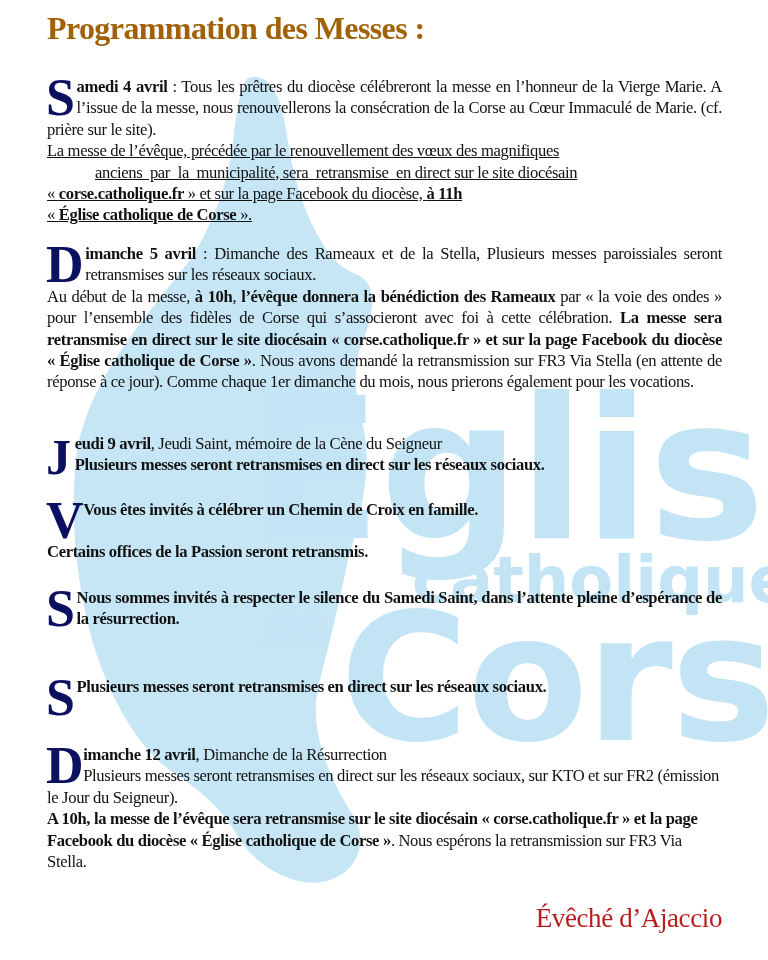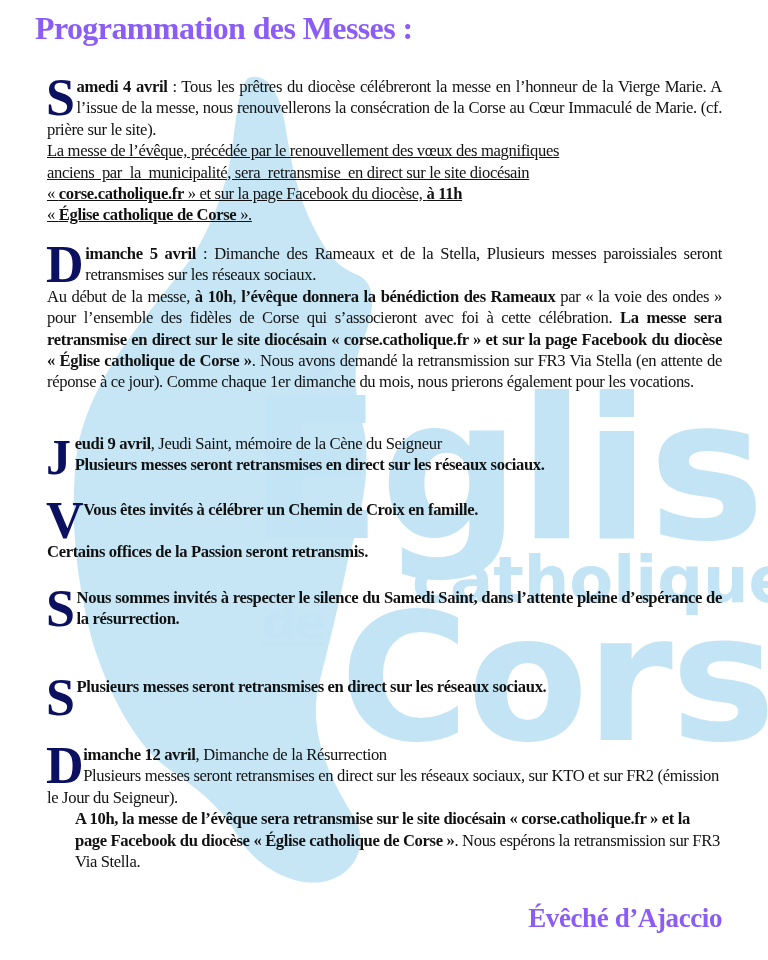--- a/index.html
+++ b/index.html
@@ -8,38 +8,38 @@
 
   
   .watermark { position: absolute; left: 0; top: 0; width: 768px; height: 960px;
                z-index: 0; pointer-events: none; }
   .wm-text { position: absolute; color: #c3e4f5;
              font-family: "DejaVu Sans", "Liberation Sans", sans-serif;
              font-weight: bold; line-height: 1; letter-spacing: -2px; }
 
   .content { position: absolute; left: 0; top: 0; width: 768px; height: 960px; z-index: 1; }
 
-  .page-title { position: absolute; left: 35px; top: 10px; margin: 0;
-                font-size: 32px; font-weight: bold; color: #8b5cf6;
+  .page-title { position: absolute; left: 47px; top: 10px; margin: 0;
+                font-size: 32px; font-weight: bold; color: #a16207;
                 letter-spacing: -0.6px; }
 
   .block { position: absolute; left: 47px; width: 675px;
            font-size: 16.6px; line-height: 21.4px; letter-spacing: -0.35px; }
   .block p { margin: 0; }
   .just { text-align: justify; }
 
   .drop { float: left; color: #0c1060; font-weight: bold;
           font-size: 52px; line-height: 40px; height: 40px;
           margin: 2px 2px 0 -1px; }
   .drop-j { font-size: 50px; line-height: 44px; height: 44px; margin-right: 4px; }
   .b { font-weight: bold; }
   .l { display: block; }
 
   .signature { position: absolute; right: 46px; top: 903px;
-               font-size: 27px; font-weight: bold; color: #8b5cf6; letter-spacing: -0.4px; }
+               font-size: 27px; font-weight: normal; color: #b91c1c; letter-spacing: -0.4px; }
 </style>
 </head>
 <body>
 
 <div class="watermark">
   <svg width="768" height="960" style="position:absolute;left:0;top:0">
     <path fill="#c6e6f6" d="M248,78 C270,70 282,100 286,130 C292,170 300,200 312,224 C330,260 340,268 360,276
       C380,288 372,320 360,348 C352,372 356,400 364,430 C372,470 360,520 348,560 C340,600 330,640 320,680
       C306,730 330,780 356,820 C366,840 360,870 330,880 C300,890 260,870 240,840 C224,810 200,790 170,770
       C140,750 110,700 92,640 C76,580 70,520 76,460 C80,420 100,380 128,340 C150,310 170,286 190,260
@@ -55,21 +55,21 @@
 
   <h1 class="page-title">Programmation des Messes :</h1>
 
   <div class="block" style="top:76px;">
     <p class="just">
       <span class="drop">S</span>
       <span class="b">amedi 4 avril</span><span> : Tous les prêtres du diocèse célébreront la messe en l’honneur de la Vierge Marie. A l’issue de la messe, nous renouvellerons la consécration de la Corse au Cœur Immaculé de Marie. (cf. prière sur le site).</span>
     </p>
     <p style="clear:both;text-decoration:underline;">
       <span class="l">La messe de l’évêque, précédée par le renouvellement des vœux des magnifiques</span>
-      <span class="l" style="white-space:pre;">anciens  par  la  municipalité, sera  retransmise  en direct sur le site diocésain</span>
+      <span class="l" style="white-space:pre;margin-left:48px;">anciens  par  la  municipalité, sera  retransmise  en direct sur le site diocésain</span>
       <span class="l"><span>« </span><span class="b">corse.catholique.fr</span><span> » et sur la page Facebook du diocèse, </span><span class="b">à 11h</span></span>
       <span class="l"><span>« </span><span class="b">Église catholique de Corse</span><span> ».</span></span>
     </p>
   </div>
 
   <div class="block just" style="top:243px;">
     <p>
       <span class="drop">D</span>
       <span class="b">imanche 5 avril</span><span> : Dimanche des Rameaux et de la Stella, Plusieurs messes paroissiales seront retransmises sur les réseaux sociaux.</span>
     </p>
@@ -99,19 +99,19 @@
     <span class="drop">S</span>
     <span class="l b">Plusieurs messes seront retransmises en direct sur les réseaux sociaux.</span>
   </div>
 
   <div class="block" style="top:744px;">
     <p>
       <span class="drop" style="margin-right:0;">D</span>
       <span class="l"><span class="b">imanche 12 avril</span><span>, Dimanche de la Résurrection</span></span>
       <span>Plusieurs messes seront retransmises en direct sur les réseaux sociaux, sur KTO et sur FR2 (émission le Jour du Seigneur).</span>
     </p>
-    <p style="clear:both;margin-left:28px;">
+    <p style="clear:both;">
       <span class="b">A 10h, la messe de l’évêque sera retransmise sur le site diocésain « corse.catholique.fr » et la page Facebook du diocèse « Église catholique de Corse »</span><span>. Nous espérons la retransmission sur FR3 Via Stella.</span>
     </p>
   </div>
 
   <div class="signature">Évêché d’Ajaccio</div>
 </div>
 
 </body></html>

